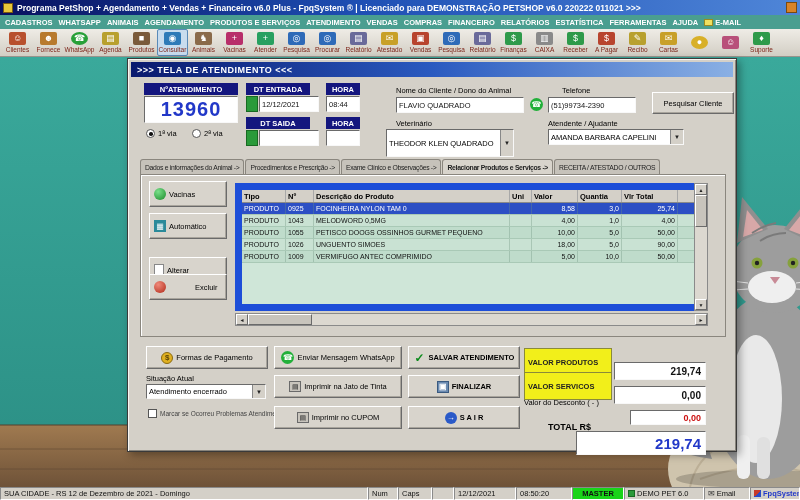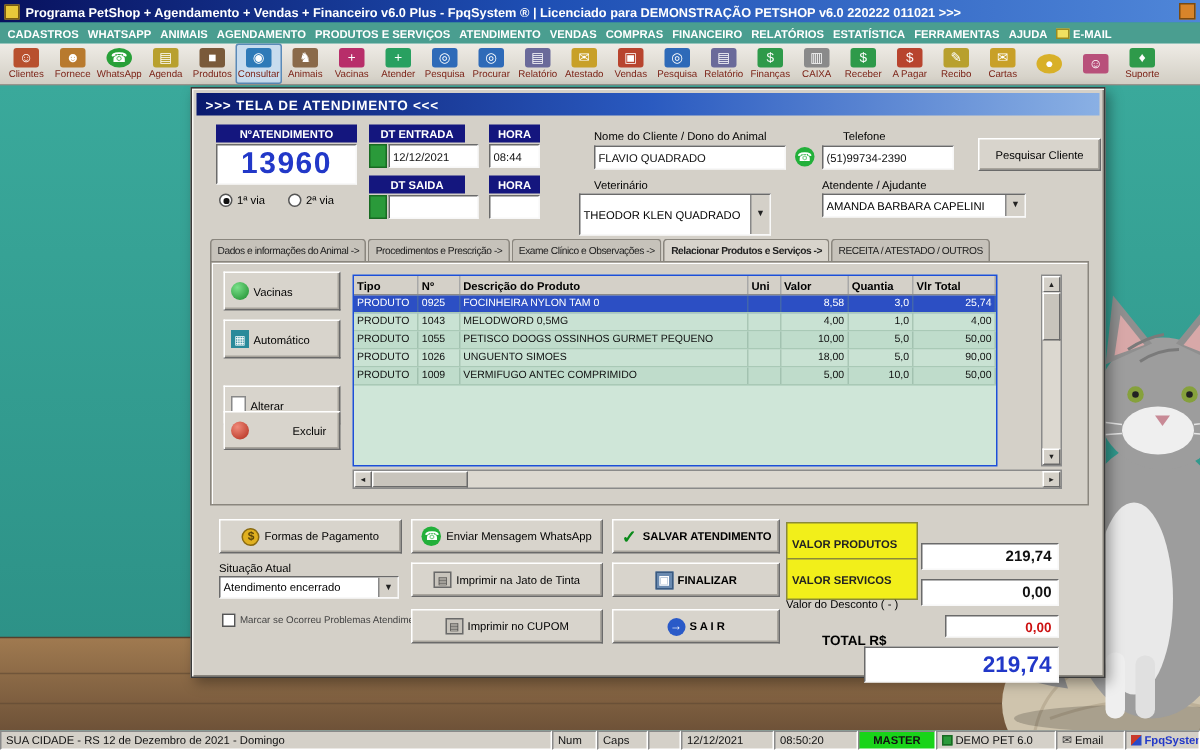--- a/index.html
+++ b/index.html
@@ -82,21 +82,21 @@
 .i-page{width:10px;height:12px;background:#fff;border:1px solid #888;}
 
 
 .tabs{position:absolute;left:12px;top:100px;width:586px;height:15px;display:flex;overflow:hidden;}
 .tab{font-size:6.8px;letter-spacing:-.3px;padding:0 4px;display:flex;align-items:center;background:#c6c2ba;border:1px solid #8a867e;border-bottom:none;border-radius:3px 3px 0 0;margin-right:1px;white-space:nowrap;color:#222;}
 .tab.active{background:#d8d4cc;font-weight:bold;}
 .tpanel{position:absolute;left:12px;top:115px;width:586px;height:163px;background:#d4d0c8;border:1px solid #8a867e;box-shadow:inset 1px 1px 0 #fff;}
 .sbtn{left:8px;width:78px;height:26px;justify-content:flex-start;padding:0 4px;}
 
 
-.tbl{position:absolute;left:94px;top:8px;width:430px;height:128px;background:#cfe6d8;border:1px solid #1d4ed8;overflow:hidden;}
+.tbl{position:absolute;left:94px;top:8px;width:472px;height:128px;background:#cfe6d8;border:7px solid #1d4ed8;overflow:hidden;}
 .hrow{display:flex;height:13px;background:#d4d0c8;border-bottom:1px solid #8a8a8a;}
 .hcell{font-size:7.5px;font-weight:bold;padding:0 2px;display:flex;align-items:center;border-right:1px solid #a8a8a8;overflow:hidden;white-space:nowrap;}
 .trow{display:flex;height:12px;background:#bfdccb;border-bottom:1px solid #a9c9b6;color:#111;}
 .trow:nth-child(odd){background:#c9e2d3;}
 .trow.sel{background:#2c4fc4;color:#fff;}
 .tcell{font-size:7px;padding:0 2px;display:flex;align-items:center;overflow:hidden;white-space:nowrap;border-right:1px solid rgba(110,145,125,.35);}
 .numr{justify-content:flex-end;}
 .c0{width:44px}.c1{width:28px}.c2{width:196px}.c3{width:22px}.c4{width:46px}.c5{width:44px}.c6{width:56px}
 .vsb{position:absolute;left:553px;top:8px;width:14px;height:128px;background:#dcd8d0;border:1px solid #8a8a8a;display:flex;flex-direction:column;align-items:center;}
 .hsb{position:absolute;left:94px;top:138px;width:473px;height:13px;background:#dcd8d0;border:1px solid #8a8a8a;display:flex;align-items:center;}

